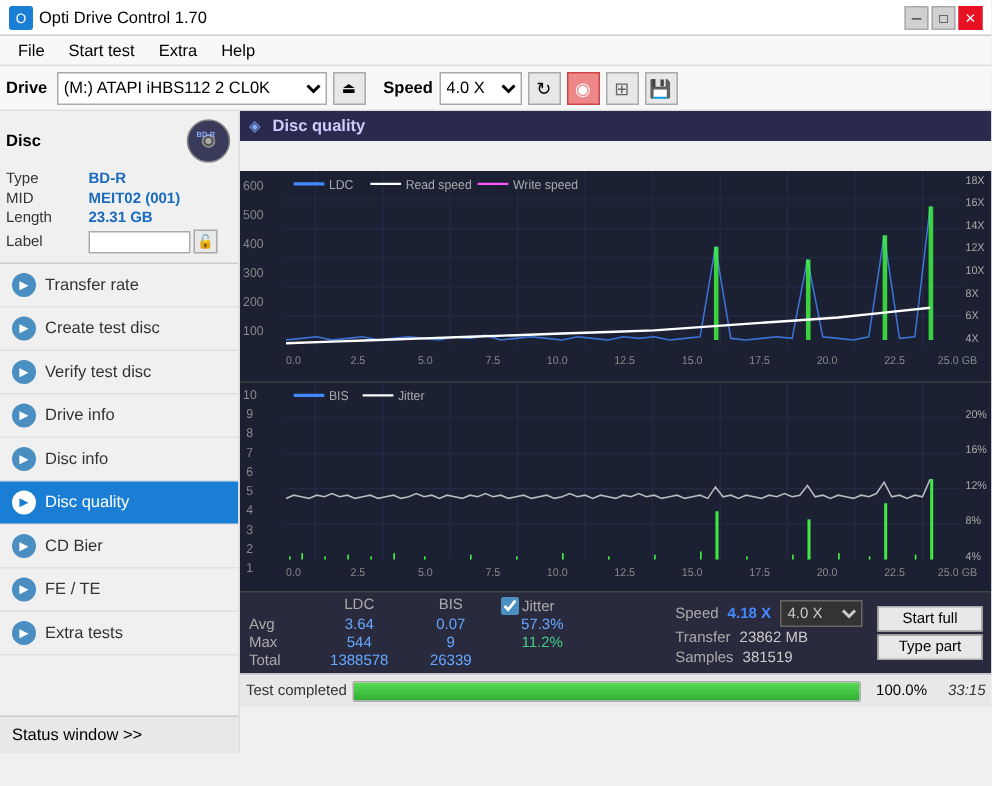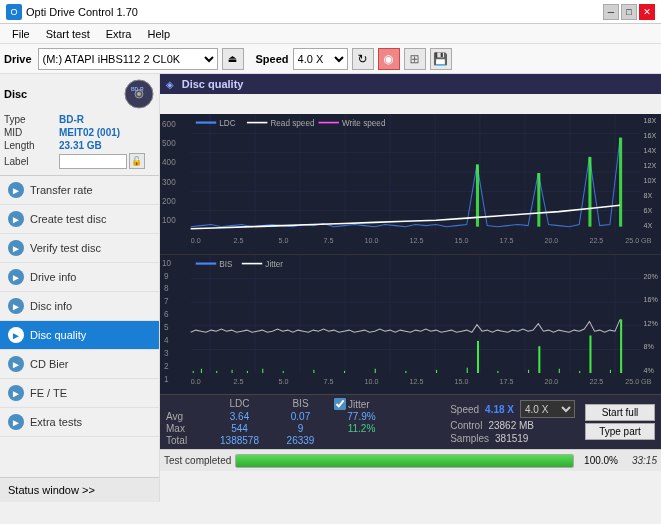--- a/index.html
+++ b/index.html
@@ -377,21 +377,21 @@
           <span style="width:55px; text-align:center; color:#aaa;">BIS</span>
           <span style="display:flex; align-items:center; gap:2px;">
             <input type="checkbox" checked="" class="jitter-checkbox" style="width: 12px; height: 12px;">
             <span style="color:#aaa;">Jitter</span>
           </span>
         </div>
         <div style="display:flex; gap:6px;">
           <span style="width:40px; color:#aaa;">Avg</span>
           <span style="width:55px; text-align:center; color:#66aaff;">3.64</span>
           <span style="width:55px; text-align:center; color:#66aaff;">0.07</span>
-          <span style="width:55px; text-align:center; color:#66aaff;">77.9%</span>
+          <span style="width:55px; text-align:center; color:#66aaff;">57.3%</span>
         </div>
         <div style="display:flex; gap:6px;">
           <span style="width:40px; color:#aaa;">Max</span>
           <span style="width:55px; text-align:center; color:#66aaff;">544</span>
           <span style="width:55px; text-align:center; color:#66aaff;">9</span>
           <span style="width:55px; text-align:center; color:#44cc88;">11.2%</span>
         </div>
         <div style="display:flex; gap:6px;">
           <span style="width:40px; color:#aaa;">Total</span>
           <span style="width:55px; text-align:center; color:#66aaff;">1388578</span>
@@ -401,21 +401,21 @@
 
       <div style="display:flex; flex-direction:column; gap:2px; margin-left: auto;">
         <div style="display:flex; gap:6px; align-items:center;">
           <span style="color:#aaa;">Speed</span>
           <span style="color:#4488ff; font-weight:bold;">4.18 X</span>
           <select style="height:18px; font-size:10px; border:1px solid #666; background:#333; color:#ccc; width:55px;">
             <option>4.0 X</option>
           </select>
         </div>
         <div style="display:flex; gap:6px; align-items:center;">
-          <span style="color:#aaa;">Control</span>
+          <span style="color:#aaa;">Transfer</span>
           <span style="color:#ccc;">23862 MB</span>
         </div>
         <div style="display:flex; gap:6px; align-items:flex-start;">
           <span style="color:#aaa;">Samples</span>
           <span style="color:#ccc;">381519</span>
         </div>
       </div>
 
       <div style="display:flex; flex-direction:column; gap:2px;">
         <button class="start-full-btn">Start full</button>

